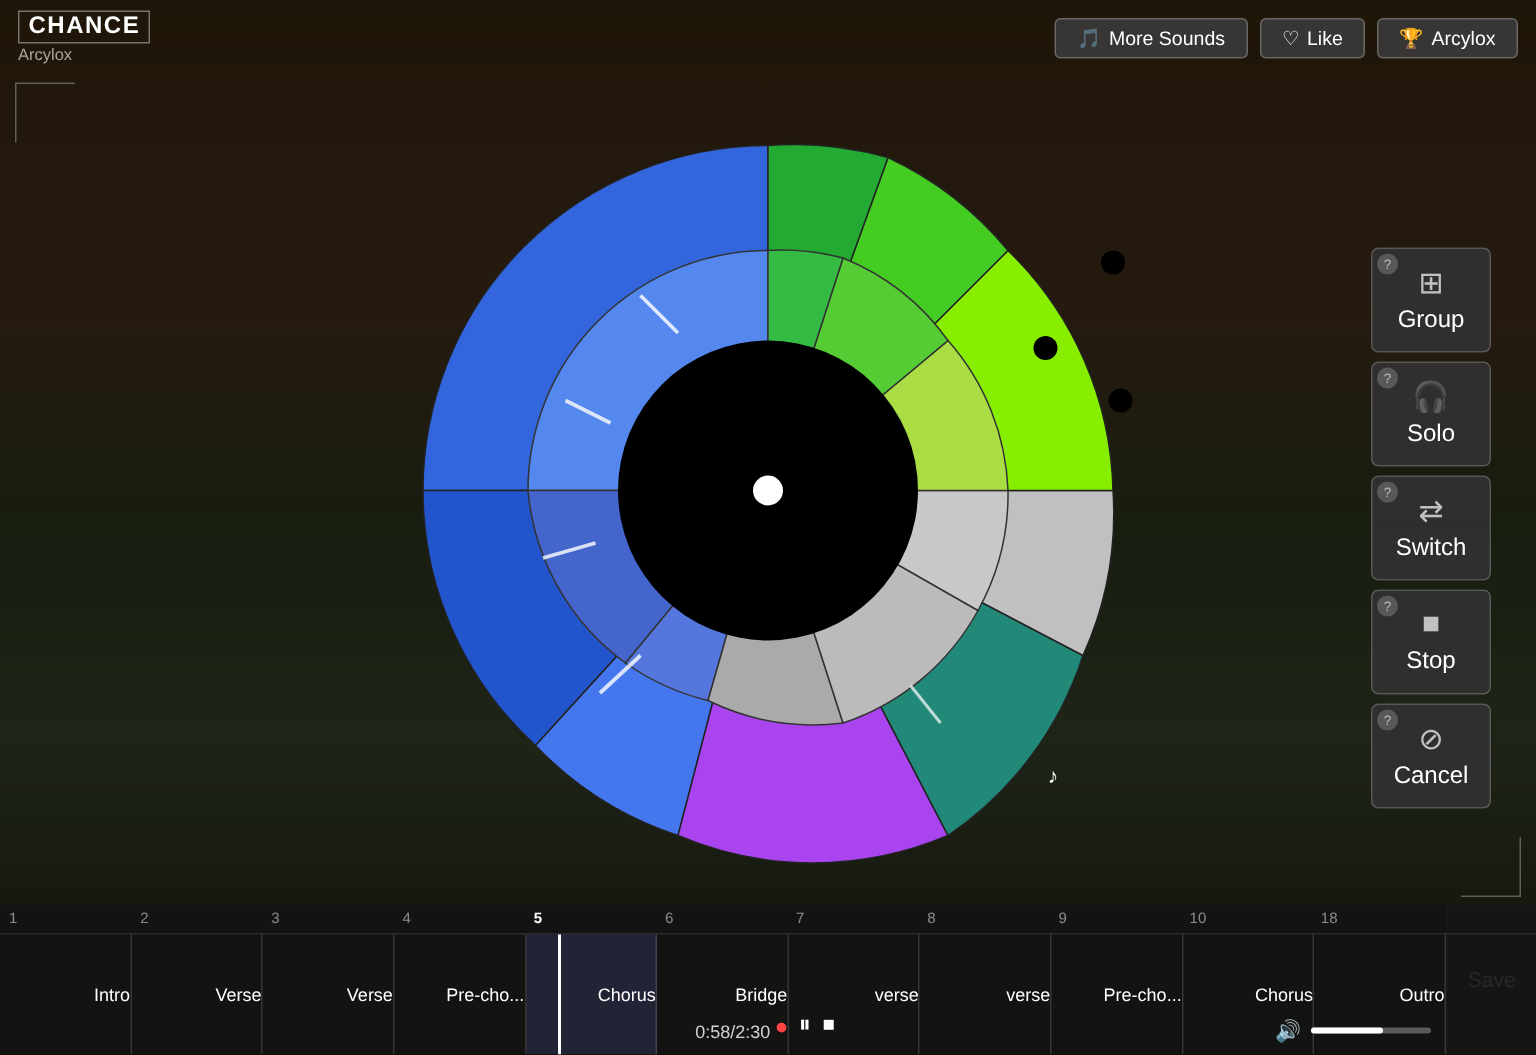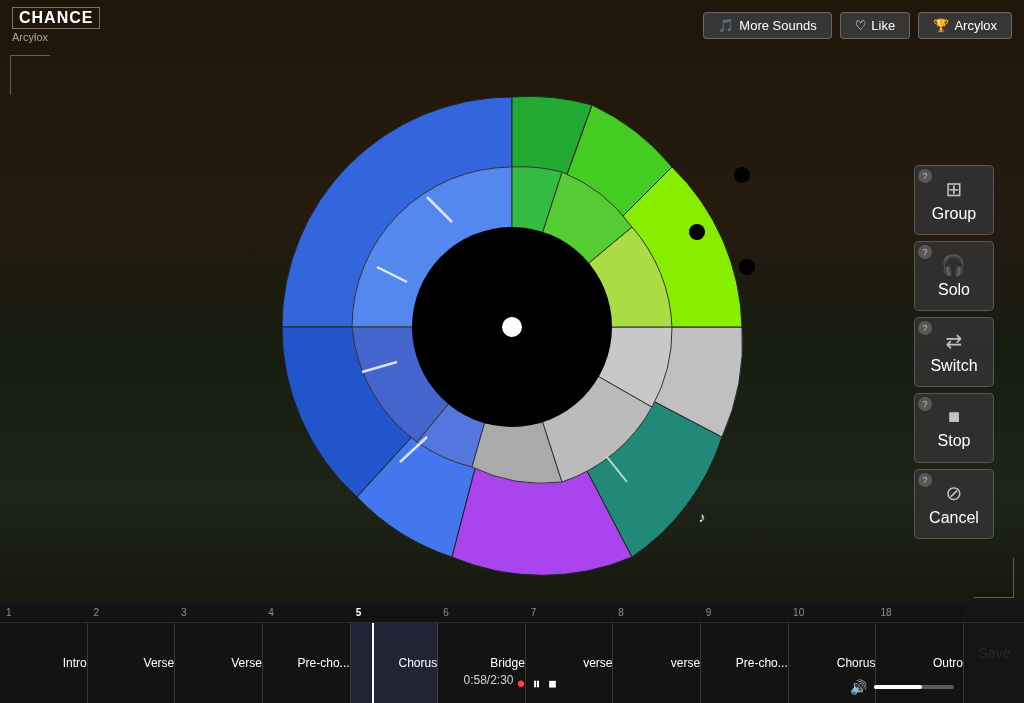--- a/index.html
+++ b/index.html
@@ -421,21 +421,21 @@
       <span>Outro</span>
     </div>
     <div style="width:60px;"></div>
   </div>
 </div>
 
 <button class="save-btn">
   <span>Save</span>
 </button>
 
-<div style="position:absolute;bottom:8px;left:50%;transform:translateX(-50%);display:flex;align-items:flex-start;z-index:20;">
+<div style="position:absolute;bottom:8px;left:50%;transform:translateX(-50%);display:flex;align-items:flex-end;z-index:20;">
   <span style="color:rgba(255,255,255,0.8);font-size:12px;">0:58/2:30</span>
   <button class="ctrl-btn" style="color:#ff4444;font-size:14px;">⏺</button>
   <button class="ctrl-btn">⏸</button>
   <button class="ctrl-btn">⏹</button>
 </div>
 
 <div class="volume-area">
   <span style="color:white;font-size:14px;">🔊</span>
   <div class="volume-slider">
     <div class="volume-fill"></div>

